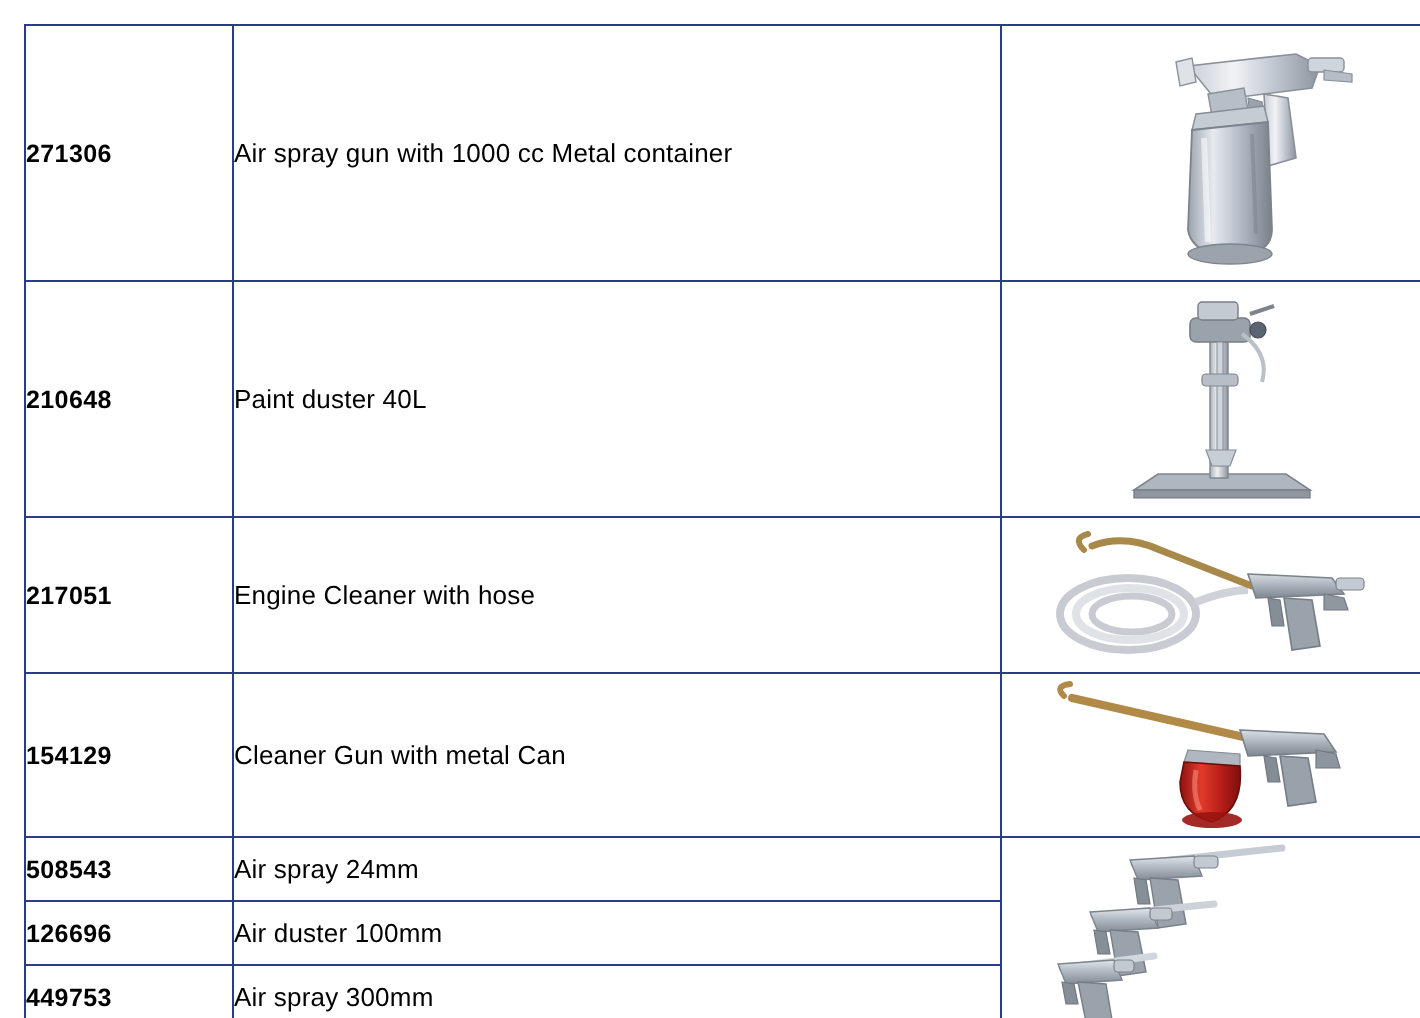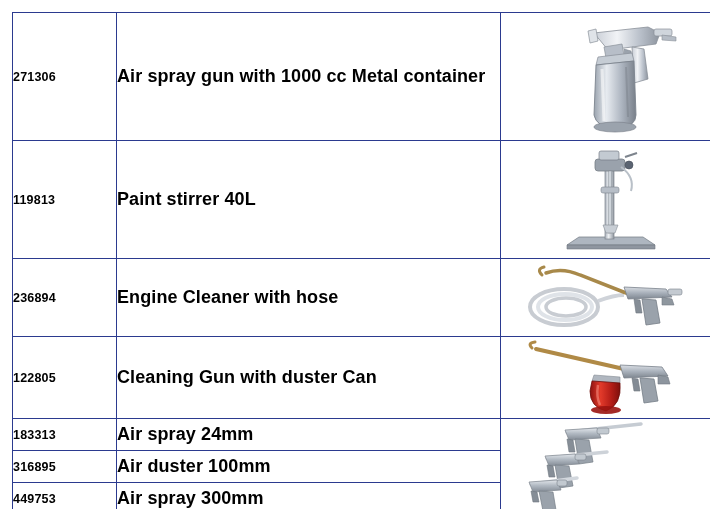--- a/index.html
+++ b/index.html
@@ -36,22 +36,22 @@
     background: #ffffff;
   }
   td.code {
     font-size: 12.5px;
     font-weight: bold;
     color: #000000;
     padding-left: 12px;
     letter-spacing: 0.2px;
   }
   td.desc {
-    font-size: 18px;
-    font-weight: bold;
+    font-size: 13px;
+    font-weight: normal;
     color: #000000;
     padding-left: 10px;
     letter-spacing: 0.1px;
   }
   td.img {
     text-align: center;
     vertical-align: middle;
     padding: 0;
   }
   .imgwrap {
@@ -111,22 +111,22 @@
               <path d="M60 48 L98 44 L100 98 Q100 110 80 112 Q60 110 58 98 Z" fill="url(#cup)" stroke="#7c838d" stroke-width="0.9"></path>
               <ellipse cx="79" cy="110" rx="21" ry="5" fill="#9ba3ad" stroke="#7c838d" stroke-width="0.7"></ellipse>
               <path d="M66 52 L68 104" stroke="#ffffff" stroke-width="3" opacity="0.55"></path>
               <path d="M90 50 L92 100" stroke="#6e757e" stroke-width="2" opacity="0.35"></path>
             </svg>
           </div>
         </td>
       </tr>
 
       <tr style="height:118px">
-        <td class="code">119813</td>
-        <td class="desc">Paint stirrer 40L</td>
+        <td class="code">210648</td>
+        <td class="desc">Paint duster 40L</td>
         <td class="img">
           <div class="imgwrap">
             <svg width="120" height="110" viewBox="0 0 120 110">
               <defs>
                 <linearGradient id="st1" x1="0" y1="0" x2="1" y2="0">
                   <stop offset="0" stop-color="#a9b0ba"></stop>
                   <stop offset="0.4" stop-color="#eef1f4"></stop>
                   <stop offset="1" stop-color="#8e959e"></stop>
                 </linearGradient>
               </defs>
@@ -147,21 +147,21 @@
 
               <rect x="50" y="42" width="18" height="6" rx="2" fill="#b7bec7" stroke="#7e858e" stroke-width="0.6"></rect>
 
               <path d="M70 22 q14 10 10 24" stroke="#b9c0c8" stroke-width="2" fill="none"></path>
             </svg>
           </div>
         </td>
       </tr>
 
       <tr style="height:78px">
-        <td class="code">236894</td>
+        <td class="code">217051</td>
         <td class="desc">Engine Cleaner with hose</td>
         <td class="img">
           <div class="imgwrap">
             <svg width="190" height="74" viewBox="0 0 190 74">
               <defs>
                 <linearGradient id="gunbody" x1="0" y1="0" x2="0" y2="1">
                   <stop offset="0" stop-color="#d8dce2"></stop>
                   <stop offset="0.5" stop-color="#a8b0ba"></stop>
                   <stop offset="1" stop-color="#7f8791"></stop>
                 </linearGradient>
@@ -179,22 +179,22 @@
               <path d="M146 36 L156 38 L158 44 L146 44 Z" fill="#8f979f" stroke="#737b84" stroke-width="0.6"></path>
               <path d="M126 38 L140 39 L144 62 L130 64 Z" fill="#9aa2ab" stroke="#767e87" stroke-width="0.8"></path>
               <path d="M118 38 L124 39 L126 52 L120 52 Z" fill="#858d96" stroke="#6f777f" stroke-width="0.6"></path>
               <rect x="152" y="28" width="14" height="6" rx="2" fill="#c4cad1" stroke="#7a828b" stroke-width="0.6"></rect>
             </svg>
           </div>
         </td>
       </tr>
 
       <tr style="height:82px">
-        <td class="code">122805</td>
-        <td class="desc">Cleaning Gun with duster Can</td>
+        <td class="code">154129</td>
+        <td class="desc">Cleaner Gun with metal Can</td>
         <td class="img">
           <div class="imgwrap">
             <svg width="190" height="78" viewBox="0 0 190 78">
               <defs>
                 <linearGradient id="redcan" x1="0" y1="0" x2="1" y2="0">
                   <stop offset="0" stop-color="#8d1210"></stop>
                   <stop offset="0.35" stop-color="#e23a2a"></stop>
                   <stop offset="0.7" stop-color="#b41d17"></stop>
                   <stop offset="1" stop-color="#7d0f0c"></stop>
                 </linearGradient>
@@ -216,21 +216,21 @@
               <path d="M78 36 L104 38 L104 44 L76 42 Z" fill="#b0b7c0" stroke="#848b94" stroke-width="0.6"></path>
               <path d="M76 42 L104 44 Q106 66 90 72 Q74 68 74 52 Z" fill="url(#redcan)" stroke="#6d0d0a" stroke-width="0.8"></path>
               <ellipse cx="90" cy="71" rx="15" ry="4" fill="#9a130f" opacity="0.9"></ellipse>
               <path d="M82 46 q-2 12 2 20" stroke="#ff9e90" stroke-width="2.5" fill="none" opacity="0.5"></path>
             </svg>
           </div>
         </td>
       </tr>
 
       <tr style="height:32px">
-        <td class="code">183313</td>
+        <td class="code">508543</td>
         <td class="desc">Air spray 24mm</td>
         <td class="img" rowspan="3">
           <div class="imgwrap">
             <svg width="180" height="94" viewBox="0 0 180 94">
               <defs>
                 <linearGradient id="dg" x1="0" y1="0" x2="0" y2="1">
                   <stop offset="0" stop-color="#e3e7ec"></stop>
                   <stop offset="0.45" stop-color="#b2bac3"></stop>
                   <stop offset="1" stop-color="#838b95"></stop>
                 </linearGradient>
@@ -258,21 +258,21 @@
                 <path d="M8 17 L22 18 L25 36 L12 37 Z" fill="#9aa2ab" stroke="#767e87" stroke-width="0.7"></path>
                 <path d="M0 17 L6 18 L8 28 L2 28 Z" fill="#868e97" stroke="#6f777f" stroke-width="0.6"></path>
                 <rect x="26" y="6" width="10" height="6" rx="2" fill="#c2c9d0" stroke="#7c848d" stroke-width="0.6"></rect>
               </g>
             </svg>
           </div>
         </td>
       </tr>
 
       <tr style="height:32px">
-        <td class="code">316895</td>
+        <td class="code">126696</td>
         <td class="desc">Air duster 100mm</td>
       </tr>
 
       <tr style="height:32px">
         <td class="code">449753</td>
         <td class="desc">Air spray 300mm</td>
       </tr>
 
     </tbody>
   </table>

